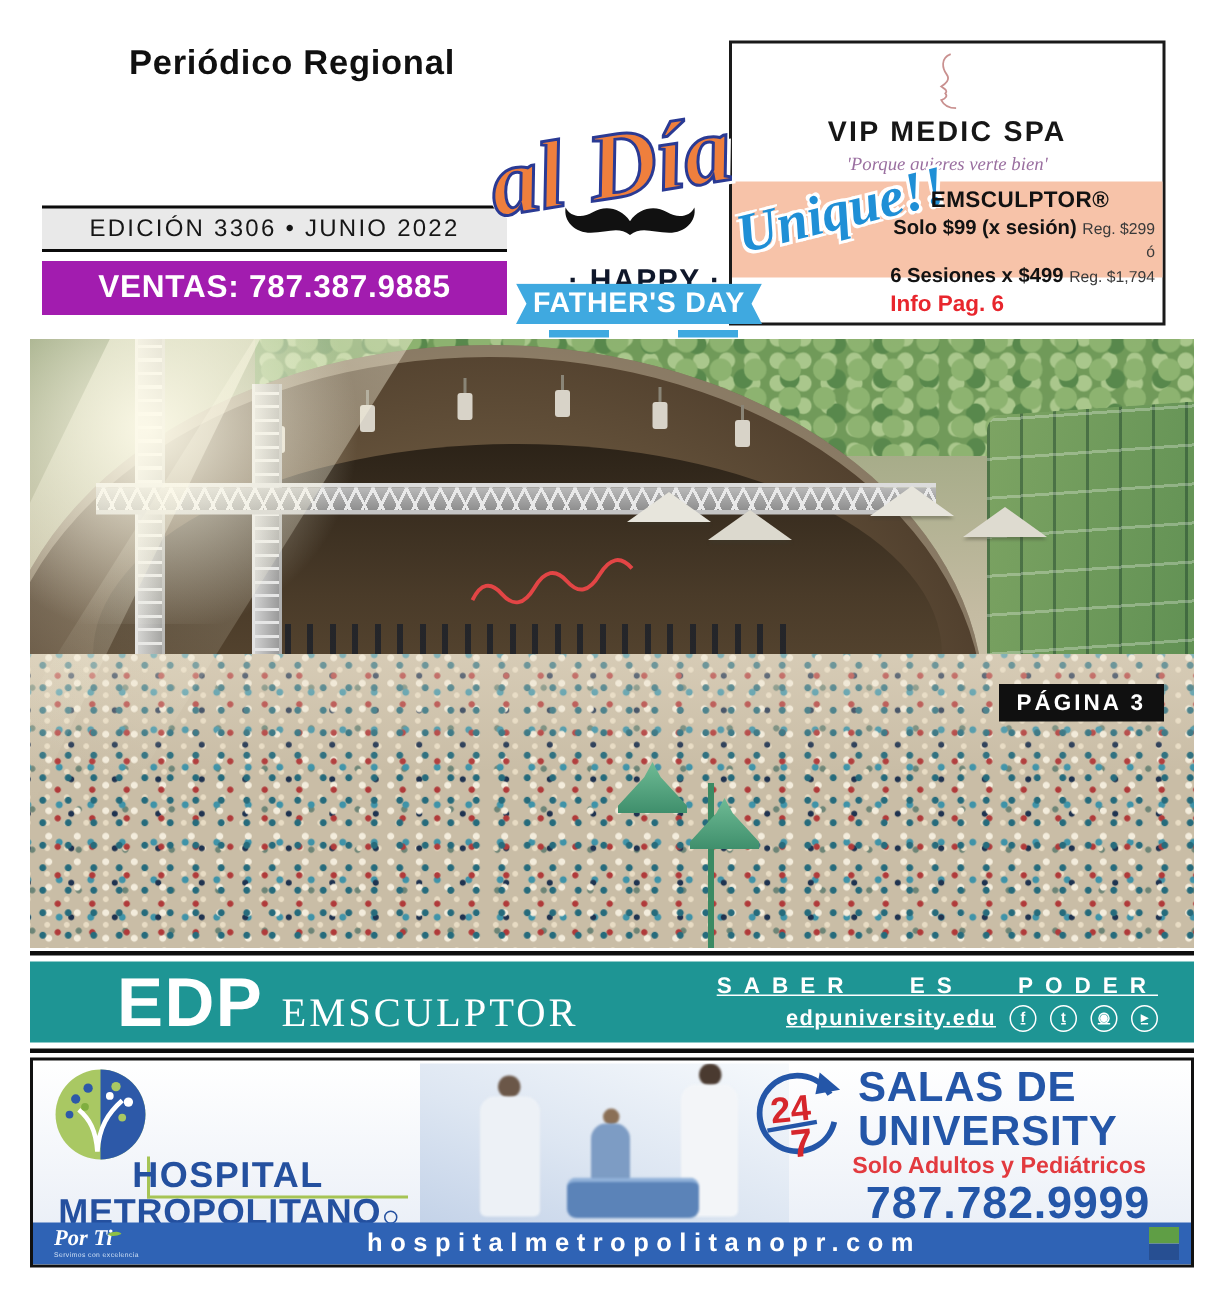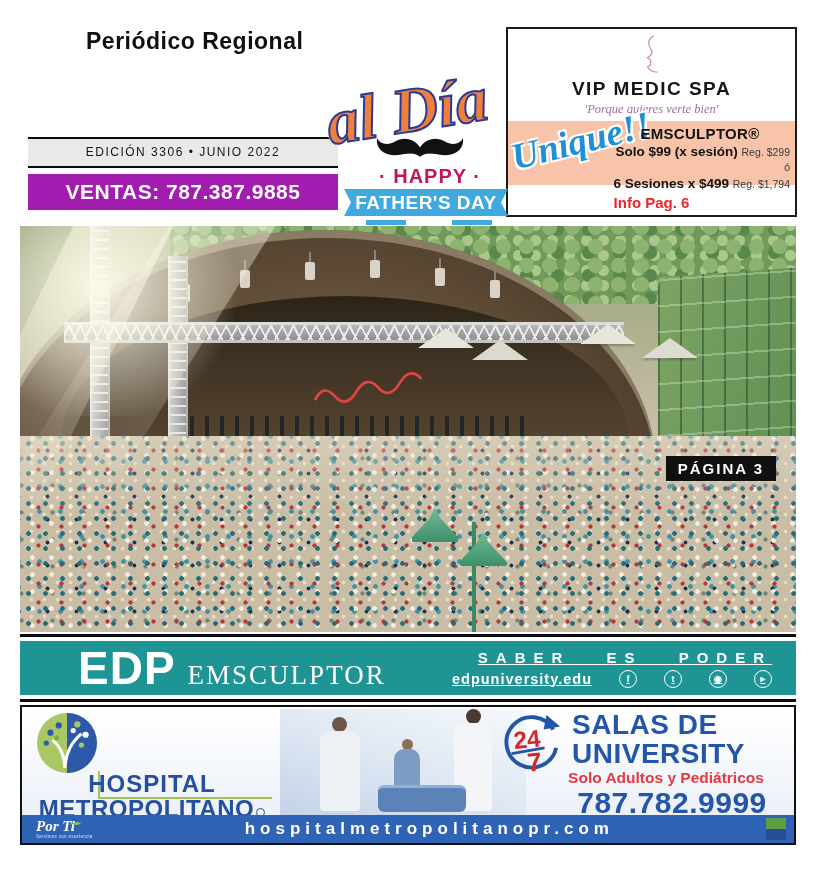--- a/index.html
+++ b/index.html
@@ -9,34 +9,34 @@
   
   .tagline{position:absolute;left:86px;top:28px;font-size:23px;font-weight:600;color:#101010;letter-spacing:.5px;}
   .title{position:absolute;left:24px;top:36px;font-size:80px;line-height:1;font-weight:800;letter-spacing:-3px;
          background:linear-gradient(#4459b8 45%,#232f80 55%);-webkit-background-clip:text;background-clip:text;
          color:transparent;-webkit-text-stroke:3px #ef7f3d;}
   .aldia{position:absolute;left:326px;top:74px;font-family:"Liberation Serif",serif;font-style:italic;font-weight:700;
          font-size:64px;color:#ef7f3d;-webkit-text-stroke:2px #2a3a94;transform:rotate(-9deg);
          text-shadow:3px 3px 0 #ffffff,-2px -2px 0 #ffffff;z-index:5;}
   .edition-bar{position:absolute;left:28px;top:137px;width:310px;height:27px;background:#e9e9e9;
                border-top:2px solid #0b0b0b;border-bottom:2px solid #0b0b0b;text-align:center;line-height:27px;
-               font-size:12px;letter-spacing:1.5px;color:#161616;font-weight:500;}
+               font-size:16px;letter-spacing:1.5px;color:#161616;font-weight:500;}
   .ventas-bar{position:absolute;left:28px;top:174px;width:310px;height:36px;background:#a21caf;color:#fff;
               text-align:center;line-height:36px;font-size:21px;font-weight:700;letter-spacing:.5px;}
   .mustache{position:absolute;left:374px;top:134px;width:92px;height:30px;z-index:6;}
-  .happy{position:absolute;left:352px;top:165px;width:156px;text-align:center;font-size:20px;font-weight:800;
-         color:#be185d;letter-spacing:1px;z-index:6;}
+  .happy{position:absolute;left:352px;top:176px;width:156px;text-align:center;font-size:20px;font-weight:800;
+         color:#0f172a;letter-spacing:1px;z-index:6;}
   .ribbon{position:absolute;left:344px;top:189px;width:164px;height:27px;background:#3fa9e0;color:#fff;
           text-align:center;line-height:27px;font-size:19px;font-weight:800;letter-spacing:.5px;
           clip-path:polygon(0 0,100% 0,calc(100% - 7px) 50%,100% 100%,0 100%,7px 50%);z-index:6;}
   .ribbon-tail{position:absolute;top:220px;width:40px;height:5px;background:#3fa9e0;z-index:6;}
   .tail-a{left:366px;} .tail-b{left:452px;}
 
   
-  .vip{position:absolute;left:506px;top:27px;width:291px;height:190px;background:#fff;border:2px solid #1a1a1a;
+  .vip{position:absolute;left:486px;top:27px;width:291px;height:190px;background:#fff;border:2px solid #1a1a1a;
        box-sizing:border-box;text-align:center;}
   .vip-face{display:block;margin:3px auto 0;}
   .vip-name{font-size:19px;font-weight:600;letter-spacing:1.5px;color:#161616;margin-top:0;}
   .vip-slogan{font-family:"Liberation Serif",serif;font-style:italic;font-size:12.5px;color:#9a6fa0;margin-top:2px;}
   .vip-band{position:absolute;left:0;right:0;top:92px;height:64px;background:#f7c3a9;}
   .vip-unique{position:absolute;left:2px;top:-2px;font-family:"Liberation Serif",serif;font-style:italic;
               font-weight:700;font-size:37px;color:#1f8fd6;transform:rotate(-14deg);
               text-shadow:2px 2px 0 #fff,-2px -2px 0 #fff,2px -2px 0 #fff,-2px 2px 0 #fff;}
   .vip-offers{position:absolute;right:5px;top:4px;width:180px;text-align:right;}
   .vip-product{font-size:15px;font-weight:800;color:#121212;text-align:center;letter-spacing:.3px;}
@@ -114,21 +114,21 @@
   
   .rule{position:absolute;left:20px;width:776px;height:3px;background:#0d0d0d;}
   .rule-a{top:634px;} .rule-b{top:699px;}
   .edp{position:absolute;left:20px;top:641px;width:776px;height:54px;background:#1e9594;color:#fff;
        display:flex;align-items:center;justify-content:space-between;box-sizing:border-box;padding:0 24px 0 58px;}
   .edp-brand{display:flex;align-items:baseline;gap:12px;}
   .edp-bold{font-size:46px;font-weight:800;letter-spacing:1px;}
   .edp-rest{font-family:"Liberation Serif",serif;font-size:27px;letter-spacing:2px;}
   .edp-right{text-align:right;text-decoration:underline;}
   .edp-slogan{font-size:15px;letter-spacing:8px;word-spacing:24px;font-weight:600;margin-bottom:4px;}
-  .edp-row{display:flex;align-items:center;justify-content:flex-end;gap:27px;}
+  .edp-row{display:flex;align-items:center;justify-content:flex-end;gap:9px;}
   .edp-web{font-size:14.5px;font-weight:700;letter-spacing:1px;}
   .soc{width:16px;height:16px;border:1.4px solid #fff;border-radius:50%;display:inline-flex;align-items:center;
        justify-content:center;font-size:9.5px;font-weight:700;line-height:1;}
 
   
   .hosp{position:absolute;left:20px;top:705px;width:776px;height:140px;border:2px solid #111;box-sizing:border-box;
         background:linear-gradient(180deg,#ffffff 0%,#f2f5fa 55%,#e6ecf5 100%);overflow:hidden;}
   .hosp-logo{position:absolute;left:14px;top:5px;}
   .hosp-green-line{position:absolute;left:76px;top:64px;width:172px;height:26px;border-left:2px solid #a6c455;
                    border-bottom:2px solid #a6c455;}

